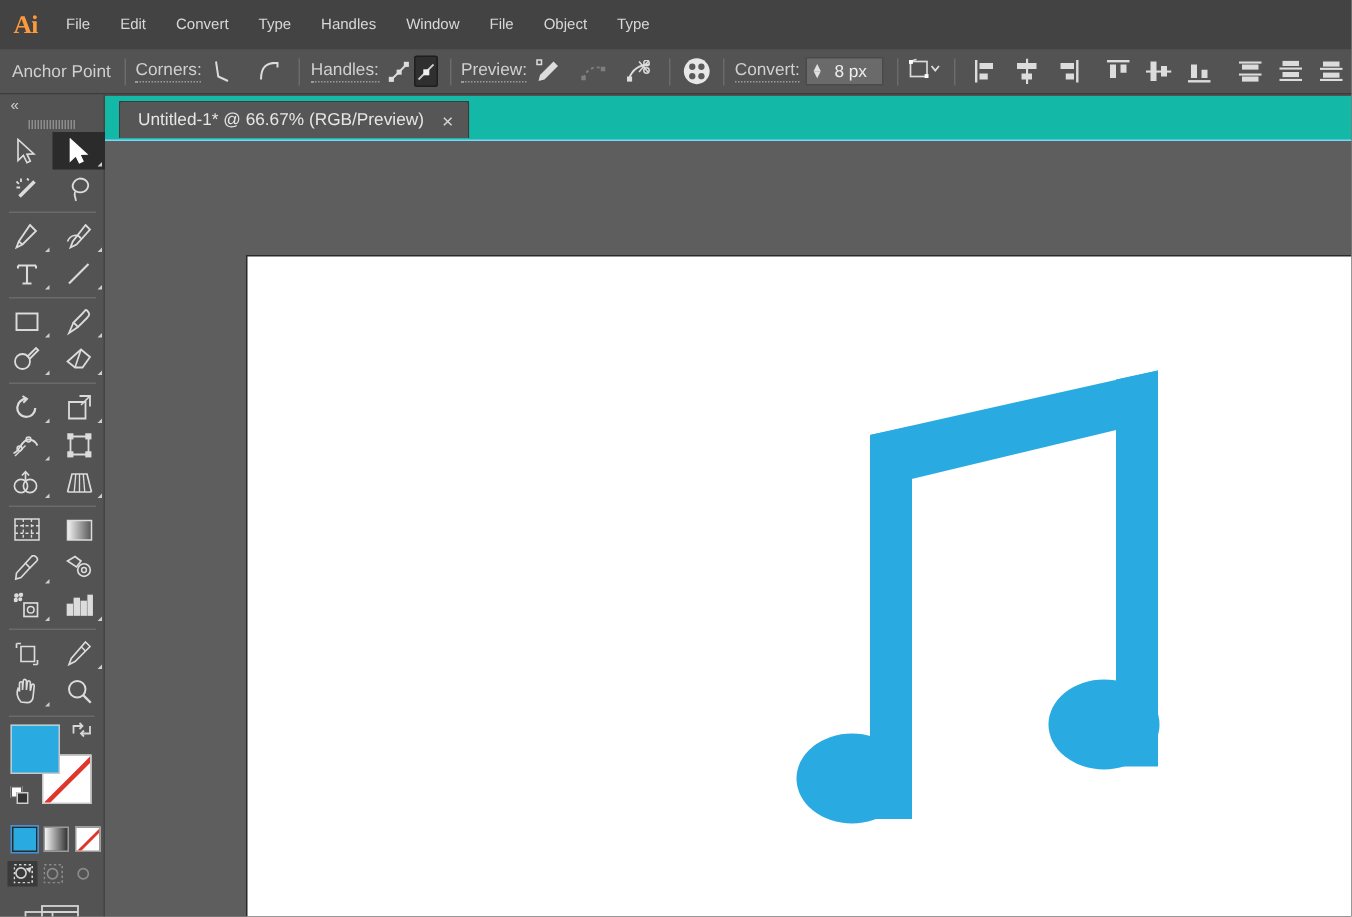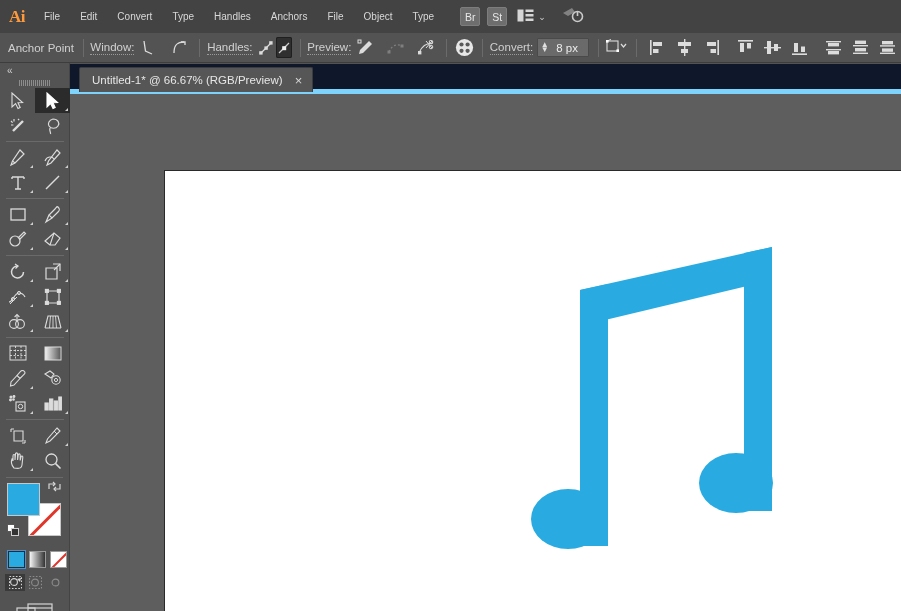--- a/index.html
+++ b/index.html
@@ -70,22 +70,22 @@
   }
   .stepper {
     display: flex; flex-direction: column; align-items: center; justify-content: center;
     width: 13px; height: 17px; color: #e0e0e0; line-height: .62; font-size: 8px;
   }
   .num-val { color: #ededed; font-size: 11.5px; padding-left: 5px; }
 
   
   .tabbar {
     position: absolute; left: 70px; top: 64px; right: 0; height: 30px;
-    background: #0f172a;
-    border-bottom: 5px solid #7dd3fc;
+    background: #14b8a6;
+    border-bottom: 1px solid #7dd3fc;
   }
   .doc-tab {
     position: absolute; left: 9px; top: 3px;
     height: 25px; padding: 0 10px 0 12px;
     background: #565656;
     border: 1px solid #3c3c3c; border-bottom: none;
     display: flex; align-items: center; gap: 12px;
     border-radius: 2px 2px 0 0;
   }
   .doc-tab-title { color: #e6e6e6; font-size: 11.5px; white-space: nowrap; }
@@ -177,54 +177,32 @@
 <div id="app">
 
   <div class="menubar">
     <div class="ai-logo">Ai</div>
     <div id="menu-items" style="display:flex;align-items:center;">
         <div class="menu-item">File</div>
         <div class="menu-item">Edit</div>
         <div class="menu-item">Convert</div>
         <div class="menu-item">Type</div>
         <div class="menu-item">Handles</div>
-        <div class="menu-item">Anchors</div>
+        <div class="menu-item">Window</div>
         <div class="menu-item">File</div>
         <div class="menu-item">Object</div>
         <div class="menu-item">Type</div>
       </div>
-    <div class="menu-right">
-      <div class="app-badge">Br</div>
-      <div class="app-badge">St</div>
-      <div class="ws-icon">
-        <span>
-          <svg width="17" height="13" viewBox="0 0 17 13">
-            <rect x="0.5" y="0.5" width="6" height="12" fill="#d6d6d6"></rect>
-            <rect x="8.5" y="0.5" width="8" height="2.5" fill="#d6d6d6"></rect>
-            <rect x="8.5" y="5" width="8" height="2.5" fill="#d6d6d6"></rect>
-            <rect x="8.5" y="9.5" width="8" height="2.5" fill="#d6d6d6"></rect>
-          </svg>
-        </span>
-        <span class="chev">⌄</span>
-      </div>
-      <div class="power-icon">
-        <svg width="22" height="18" viewBox="0 0 22 18">
-          <path d="M1 7 L10 2 L13 6 L6 10 Z" fill="#8e8e8e"></path>
-          <circle cx="15.5" cy="10.5" r="5" fill="none" stroke="#e2e2e2" stroke-width="1.6"></circle>
-          <line x1="15.5" y1="5.5" x2="15.5" y2="10" stroke="#e2e2e2" stroke-width="1.6"></line>
-        </svg>
-      </div>
-    </div>
   </div>
 
   <div class="controlbar">
     <div class="cb-label" style="width:96px;">Anchor Point</div>
     <div class="cb-sep"></div>
 
-    <div class="cb-label dotted">Window:</div>
+    <div class="cb-label dotted">Corners:</div>
     <div class="cb-btn" style="margin-left:6px;">
       <svg width="14" height="16" viewBox="0 0 14 16">
           <path d="M3 1 L4.5 11 L11 14" stroke="#dcdcdc" stroke-width="1.3" fill="none"></path>
         </svg>
     </div>
     <div class="cb-btn" style="margin-left:14px;">
       <svg width="14" height="16" viewBox="0 0 14 16">
           <path d="M2 13 C2 4, 6 2, 12 2" stroke="#dcdcdc" stroke-width="1.3" fill="none"></path>
           <path d="M9 2 h4 v3" stroke="#dcdcdc" stroke-width="1.3" fill="none"></path>
         </svg>

